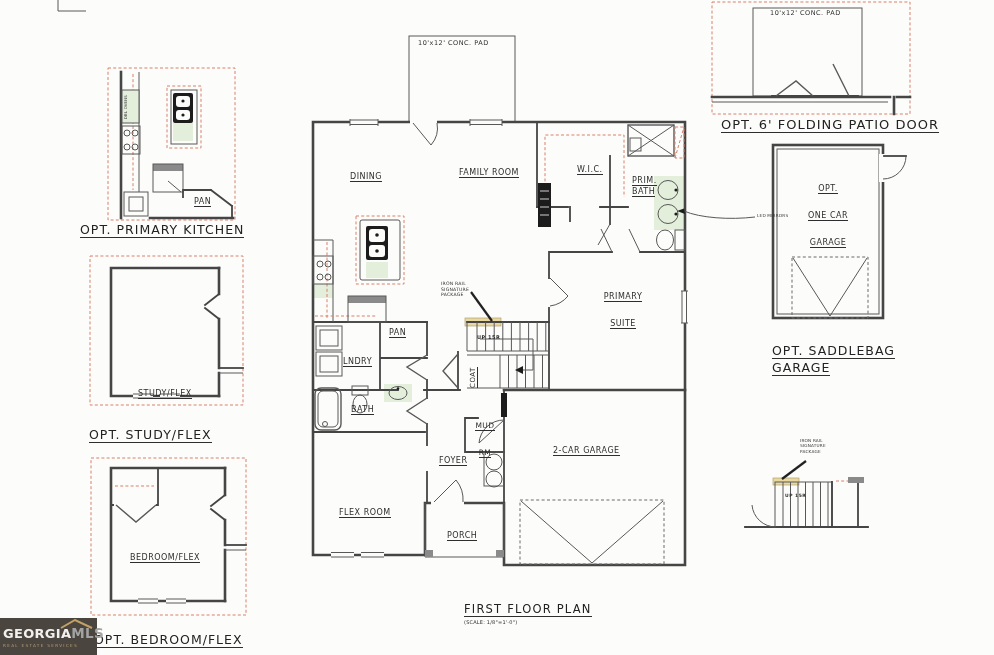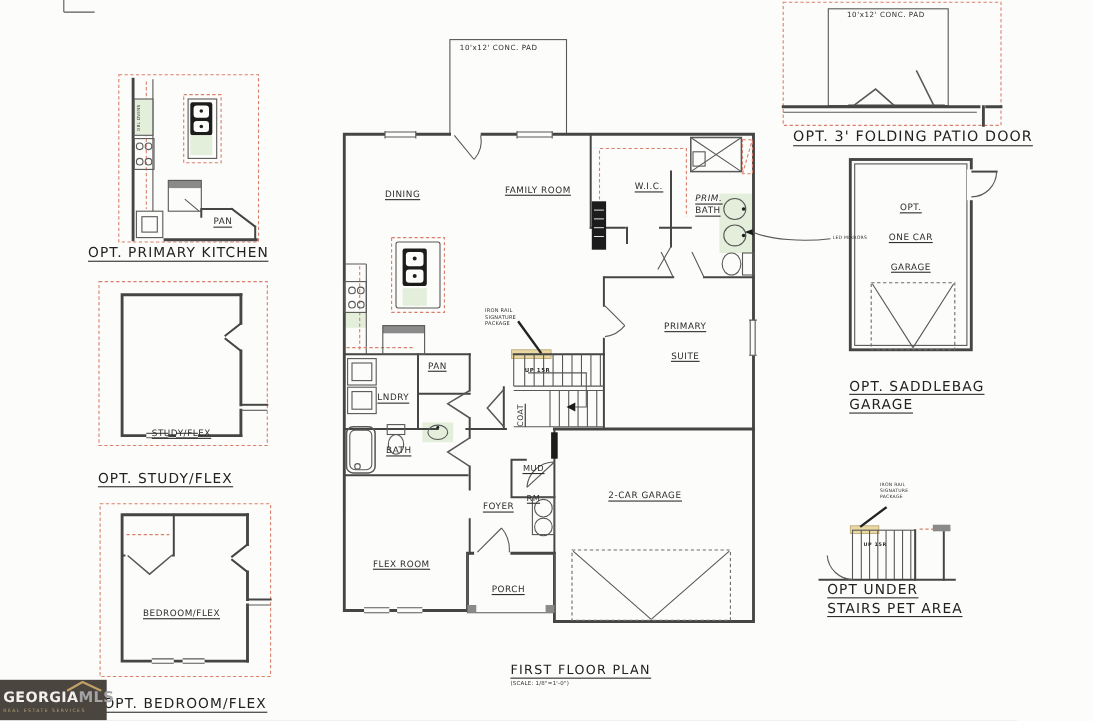--- a/index.html
+++ b/index.html
@@ -258,21 +258,21 @@
       <path class="t" d="M752,505 A24 24 0 0 0 776,527"></path>
       <path class="arrow" d="M806,461 L782,479"></path>
     </g>
   </svg>
 
   <div class="lbl" style="left:418px;top:39px;font-size:6.5px;">10'x12' CONC. PAD</div>
   <div class="lbl u" style="left:350px;top:172px;">DINING</div>
   <div class="lbl u" style="left:459px;top:168px;text-align:right;">FAMILY ROOM</div>
   <div class="lbl u" style="left:577px;top:165px;">W.I.C.</div>
   <div class="lbl" style="left:632px;top:176px;">
-    <span class="ln" style="margin:0 0 1px 0;font-style:italic;">PRIM.</span>
+    <span class="ln" style="margin:0 0 1px 0;">PRIM.</span>
     <span class="ln" style="margin:0;">BATH</span>
   </div>
   <div class="lbl ctr" style="left:590px;top:292px;width:66px;">
     <span class="ln">PRIMARY</span>
     <span class="ln">SUITE</span>
   </div>
   <div class="lbl u" style="left:389px;top:328px;">PAN</div>
   <div class="lbl u" style="left:343px;top:357px;">LNDRY</div>
   <div class="lbl u" style="left:351px;top:405px;">BATH</div>
   <div class="lbl u vtxt" style="left:469px;top:388px;font-size:7px;">COAT</div>
@@ -298,42 +298,38 @@
   <div class="tiny vtxt" style="left:124px;top:119px;font-size:3.8px;">DBL OVENS</div>
   <div class="cap u" style="left:80px;top:222px;font-size:12.5px;">OPT. PRIMARY KITCHEN</div>
 
   <div class="lbl u" style="left:138px;top:350px;margin-top:39px;">STUDY/FLEX</div>
   <div class="cap u" style="left:89px;top:427px;font-size:12.5px;">OPT. STUDY/FLEX</div>
 
   <div class="lbl u" style="left:130px;top:553px;">BEDROOM/FLEX</div>
   <div class="cap u" style="left:94px;top:632px;font-size:12.5px;">OPT. BEDROOM/FLEX</div>
 
   <div class="lbl" style="left:770px;top:9px;font-size:6.5px;">10'x12' CONC. PAD</div>
-  <div class="cap u" style="left:721px;top:117px;">OPT. 3' FOLDING PATIO DOOR</div>
+  <div class="cap u" style="left:721px;top:117px;">OPT. 6' FOLDING PATIO DOOR</div>
 
   <div class="lbl ctr" style="left:796px;top:184px;width:64px;">
     <span class="ln">OPT.</span>
     <span class="ln">ONE CAR</span>
     <span class="ln">GARAGE</span>
   </div>
   <div class="cap" style="left:772px;top:343px;font-size:12.5px;">
     <span class="ln">OPT. SADDLEBAG</span>
     <span class="ln">GARAGE</span>
   </div>
 
   <div class="tiny" style="left:800px;top:438px;font-size:4.2px;">
     <div>IRON RAIL</div>
     <div>SIGNATURE</div>
     <div>PACKAGE</div>
   </div>
   <div class="lbl" style="left:785px;top:493px;font-size:4.5px;font-weight:bold;">UP 15R</div>
-  <div class="cap" style="left:752px;top:528px;font-size:12.5px;">
-    <span class="ln">OPT UNDER</span>
-    <span class="ln">STAIRS PET AREA</span>
-  </div>
 
   <div class="logo">
     <div class="logo-row">
       <svg class="swoosh" width="36" height="10">
         <polyline points="2,9 16,1 33,9" stroke="#c2a066" stroke-width="2" fill="none"></polyline>
       </svg>
       <span class="brand-a">GEORGIA</span><span class="brand-b">MLS</span>
     </div>
     <div class="tagline">REAL ESTATE SERVICES</div>
   </div>

